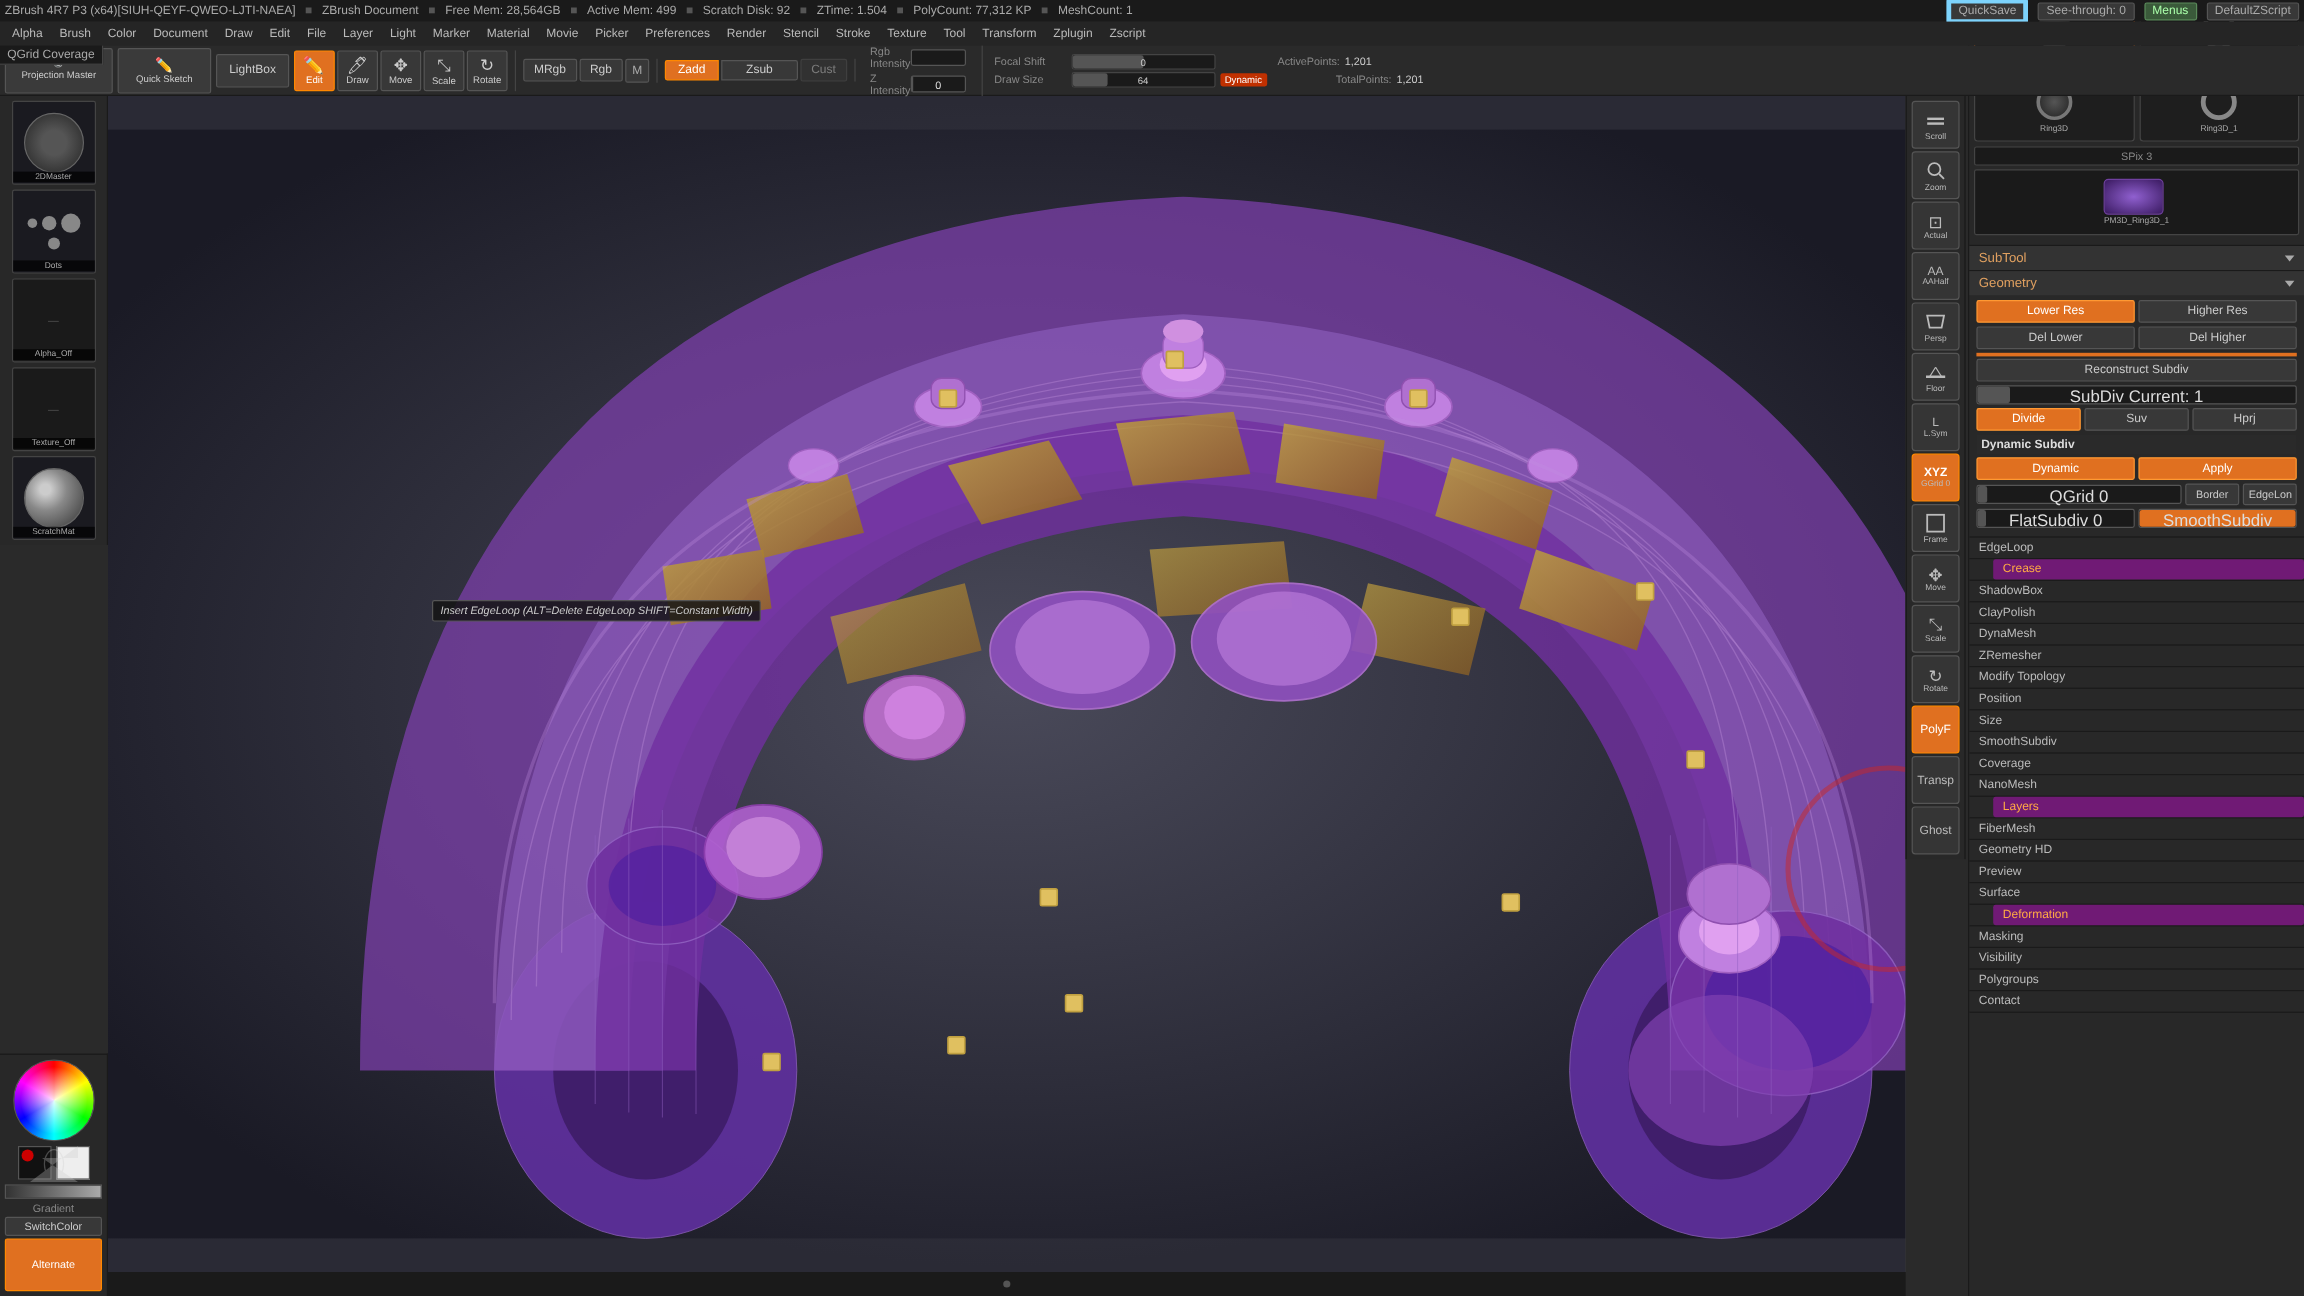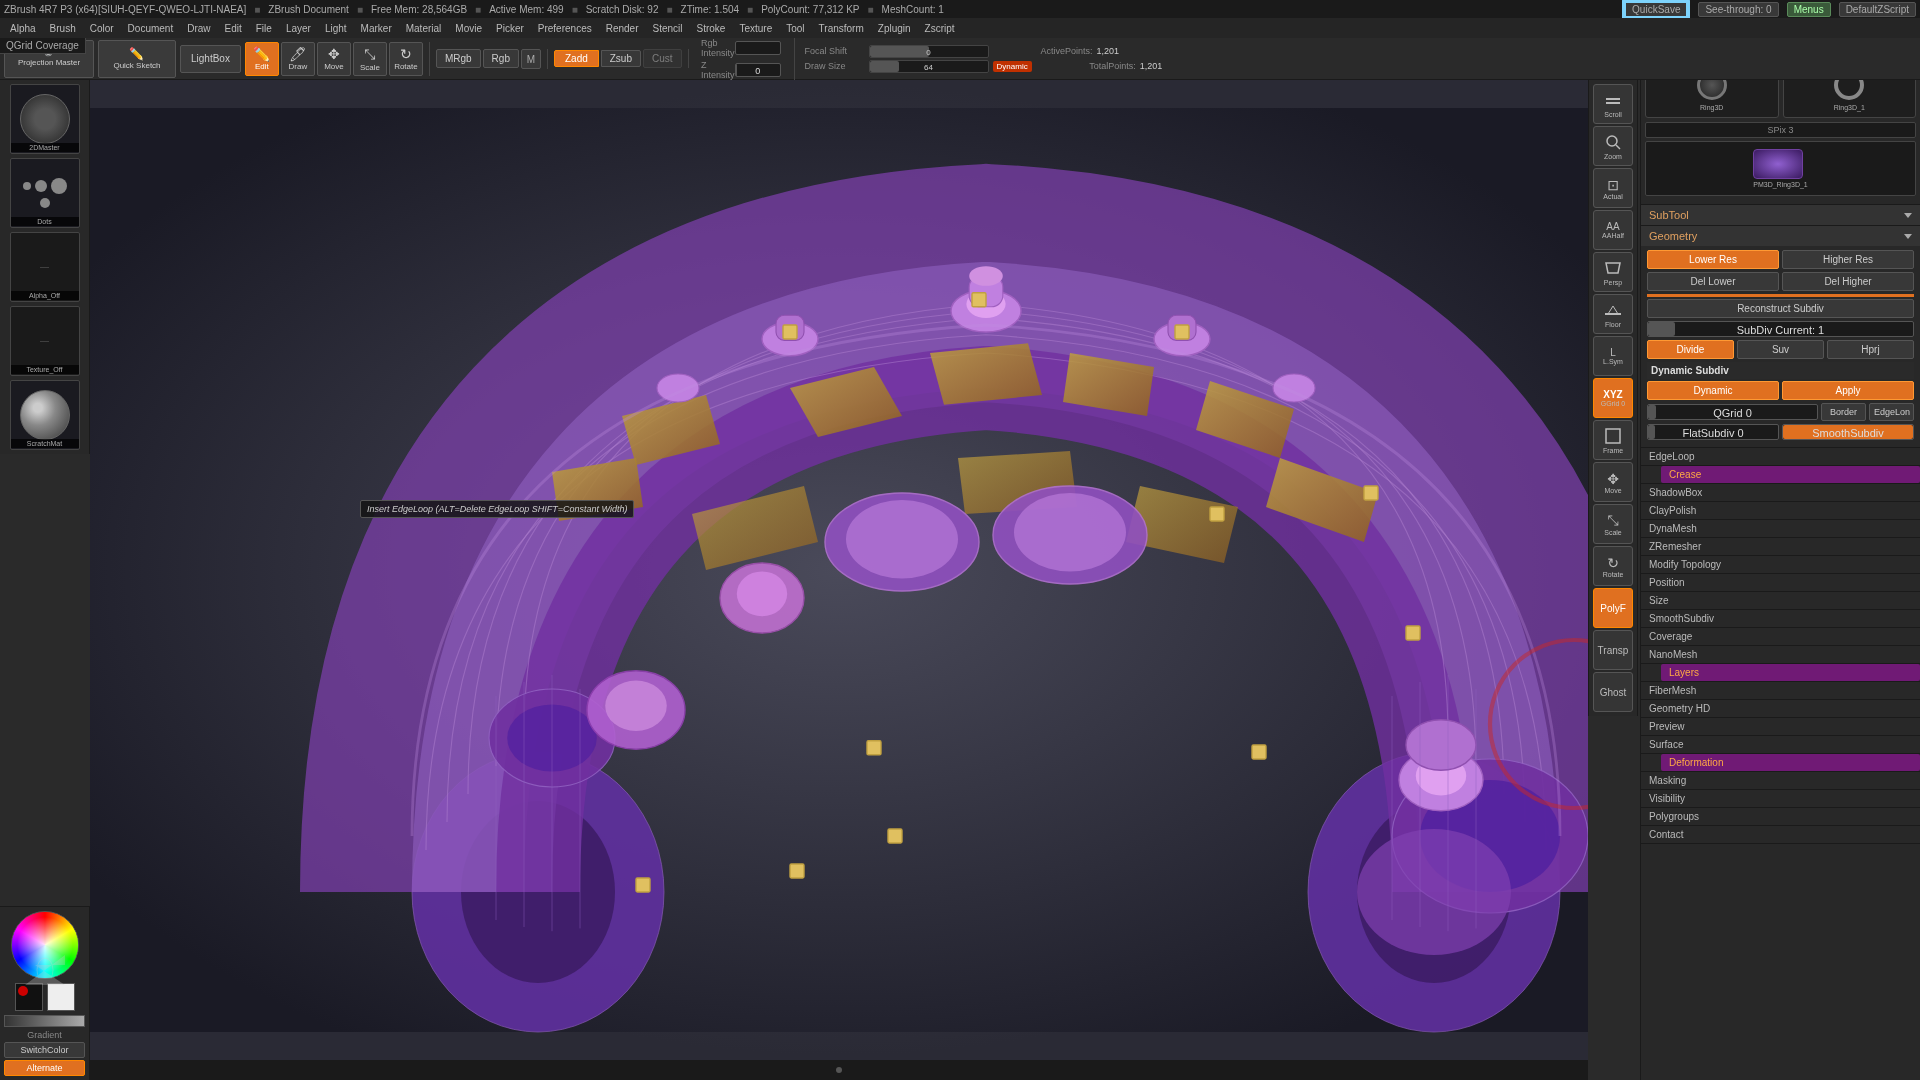--- a/index.html
+++ b/index.html
@@ -195,21 +195,21 @@
       color: #fff;
       padding: 2px 10px;
       font-size: 10px;
       cursor: pointer;
       border-radius: 2px 0 0 2px;
     }
     .zsub-btn {
       background: #383838;
       border: 1px solid #555;
       color: #ccc;
-      padding: 2px 8px;
+      padding: 2px 20px;
       font-size: 10px;
       cursor: pointer;
       border-radius: 0 2px 2px 0;
     }
 
     
     #right-panel {
       position: absolute;
       top: 0; right: 0;
       width: 280px;
@@ -471,21 +471,21 @@
     }
     .rp-slider-fill {
       height: 100%;
       background: #555;
       border-radius: 2px;
     }
     .rp-slider-text {
       position: absolute;
       left: 0; right: 0; top: 0;
       text-align: center;
-      font-size: 11px;
+      font-size: 14px;
       color: #ddd;
       line-height: 16px;
     }
     .rp-item {
       padding: 3px 8px;
       font-size: 10px;
       color: #bbb;
       cursor: pointer;
       border-radius: 2px;
     }
@@ -782,21 +782,21 @@
   </div>
   <div class="color-swatches">
     <div class="swatch-black" style="position:relative;">
       <div style="position:absolute;top:2px;left:2px;width:10px;height:10px;background:#c00;border-radius:50%;"></div>
     </div>
     <div class="swatch-white"></div>
   </div>
   <div class="gradient-bar"></div>
   <div style="font-size:9px;color:#888;text-align:center;margin-bottom:2px;">Gradient</div>
   <button style="background:#383838;border:1px solid #555;color:#ccc;font-size:9px;width:100%;padding:2px;cursor:pointer;border-radius:2px;margin-bottom:2px;">SwitchColor</button>
-  <button style="background:#e07020;border:1px solid #ff8800;color:#fff;font-size:9px;width:100%;padding:2px;cursor:pointer;border-radius:2px;">Alternate</button>
+  <button style="background:#e07020;border:1px solid #ff8800;color:#fff;font-size:9px;width:100%;padding:16px;cursor:pointer;border-radius:2px;">Alternate</button>
 </div>
 
 <div class="logo-area">
   <svg width="60" height="50" viewBox="0 0 60 50" opacity="0.3">
     <path d="M10 40 L50 10 L50 20 L20 20 L50 40 Z" fill="#ccc"></path>
     <ellipse cx="30" cy="25" rx="8" ry="12" fill="none" stroke="#ccc" stroke-width="1"></ellipse>
   </svg>
 </div>
 
 <div id="right-tools">

